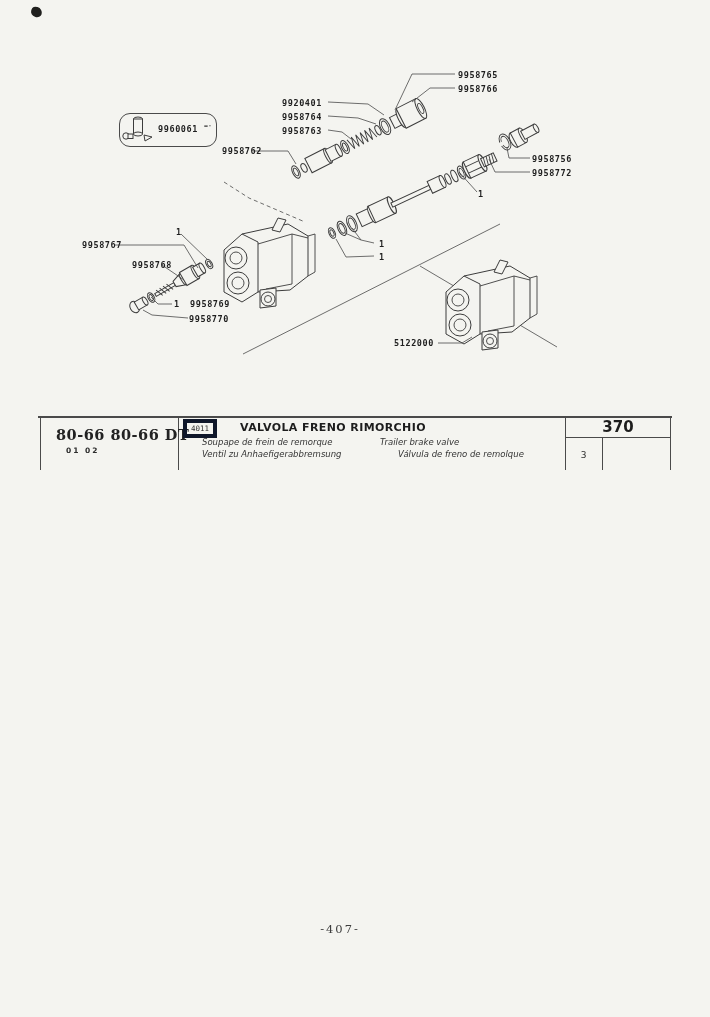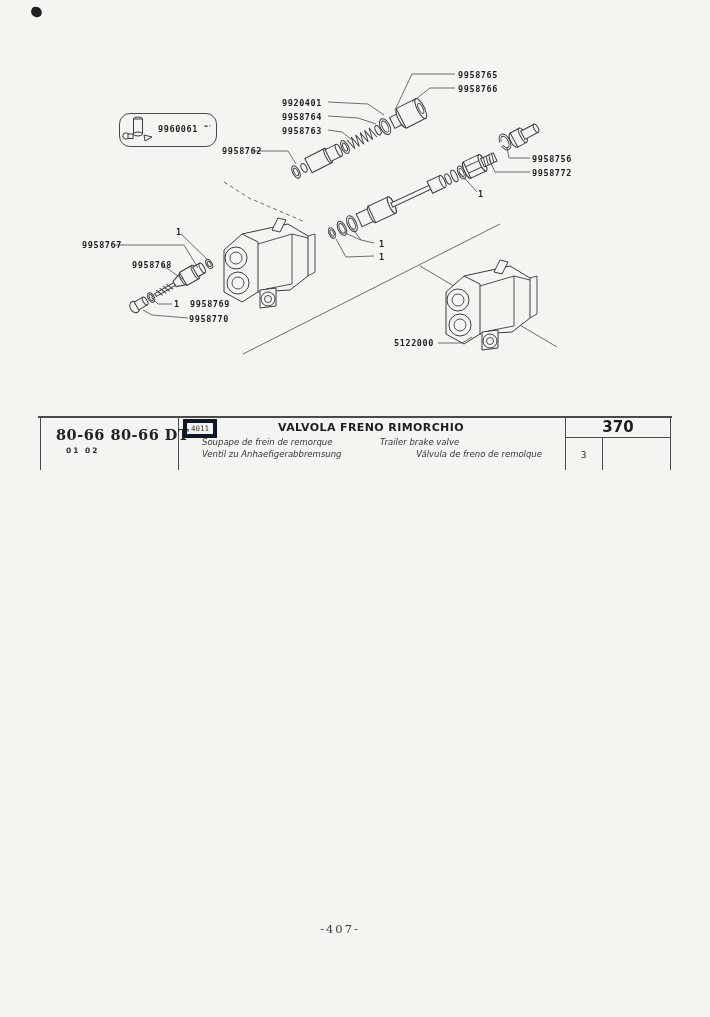--- a/index.html
+++ b/index.html
@@ -17,21 +17,21 @@
     border-radius:11px;background:transparent;}
   .kitbox .plabel{left:38px;top:10px;}
   .kitmark{position:absolute;left:84px;top:8px;font:bold 6.5px "DejaVu Sans Mono",monospace;color:#333;}
   .tb-hline,.tb-vline{position:absolute;background:#4a4a4a;}
   .tb-model{position:absolute;left:56px;top:426px;font:bold 14.5px "DejaVu Serif",serif;
     letter-spacing:0.5px;color:#222;}
   .tb-code{position:absolute;left:58px;top:446px;font:bold 7.5px "DejaVu Sans",sans-serif;
     letter-spacing:2px;color:#2c2c2c;margin-left:8px;}
   .code-box{position:absolute;left:183px;top:419px;border:4px solid #0f172a;padding:1px 4px;
     font:7.5px "DejaVu Sans Mono",monospace;color:#333;background:transparent;}
-  .tb-title{position:absolute;left:240px;top:421px;width:262px;text-align:center;
+  .tb-title{position:absolute;left:240px;top:421px;width:262px;
     font:bold 11px "DejaVu Sans",sans-serif;letter-spacing:0.4px;color:#1d1d1d;}
   .tb-it{position:absolute;font:italic 8.5px "DejaVu Sans",sans-serif;color:#333;white-space:nowrap;}
   .tb-num{position:absolute;left:565px;top:418px;width:106px;text-align:center;
     font:bold 15px "DejaVu Sans",sans-serif;color:#1d1d1d;}
   .tb-sheet{position:absolute;left:565px;top:450px;width:37px;text-align:center;
     font:9px "DejaVu Sans",sans-serif;color:#2c2c2c;}
   .footer{position:absolute;left:300px;top:922px;width:80px;text-align:center;
     font:11.5px "DejaVu Serif",serif;letter-spacing:2px;color:#3d3d3d;}
 </style>
 </head>
@@ -212,19 +212,19 @@
   <div class="tb-vline" style="left:602px;top:437px;width:1px;height:33px"></div>
   <div class="tb-vline" style="left:670px;top:416px;width:1px;height:54px"></div>
 
   <div class="tb-model">80-66 80-66 DT</div>
   <div class="tb-code">01 02</div>
   <div class="code-box">4011</div>
   <div class="tb-title">VALVOLA FRENO RIMORCHIO</div>
   <div class="tb-it" style="left:202px;top:437px">Soupape de frein de remorque</div>
   <div class="tb-it" style="left:202px;top:449px">Ventil zu Anhaefigerabbremsung</div>
   <div class="tb-it" style="left:380px;top:437px;width:162px;text-align:left">Trailer brake valve</div>
-  <div class="tb-it" style="left:380px;top:449px;width:162px;text-align:right">Válvula de freno de remolque</div>
+  <div class="tb-it" style="left:380px;top:449px;width:162px;text-align:center">Válvula de freno de remolque</div>
   <div class="tb-num">370</div>
   <div class="tb-sheet">3</div>
 
   <div class="footer">-407-</div>
 
 </div>
 
 </body></html>

